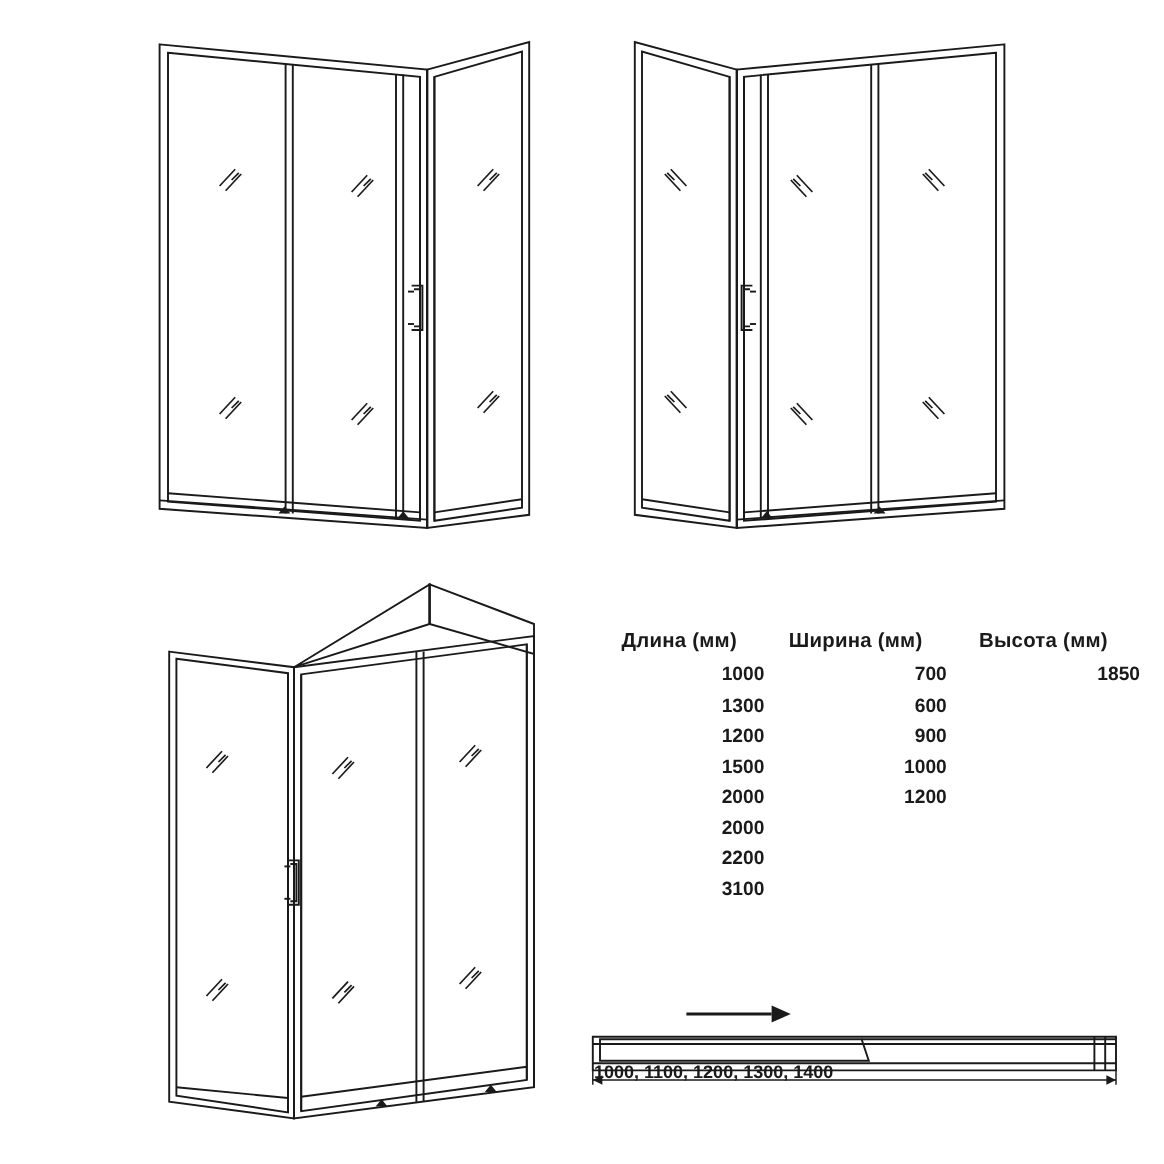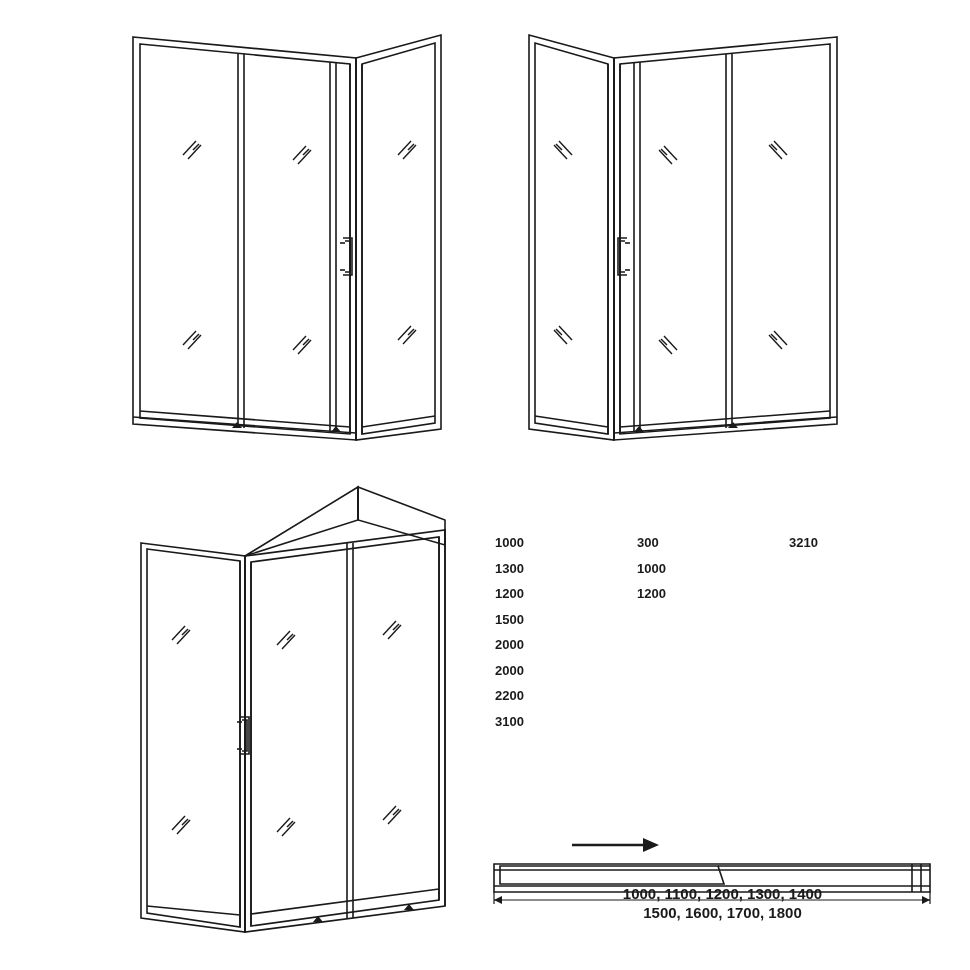--- a/index.html
+++ b/index.html
@@ -44,36 +44,35 @@
     text-align: center;
   }
   .spec-col.c1 { width: 142px; }
   .spec-col.c2 { width: 152px; }
   .spec-col.c3 { width: 161px; }
   .spec-body {
     display: flex;
     margin-top: 6px;
   }
   .spec-values {
-    font-size: 13px;
+    font-size: 16px;
     font-weight: bold;
     line-height: 25.5px;
-    text-align: left;
+    text-align: right;
   }
   .spec-values.c1 { width: 142px; }
   .spec-values.c2 { width: 152px; }
   .spec-values.c3 { width: 161px; }
   .spec-values div { white-space: nowrap; }
 
   .rail-caption {
     position: absolute;
     left: 495px;
     top: 884px;
     width: 455px;
-    text-align: center;
     font-size: 15px;
     font-weight: bold;
     line-height: 19px;
   }
   .rail-caption div { white-space: nowrap; }
 </style>
 </head>
 <body>
 
 <div class="stage">
@@ -260,40 +259,46 @@
         <path d="M494 900 l8 -4 l0 8 Z" fill="#1a1a1a" stroke="none"></path>
         <path d="M930 900 l-8 -4 l0 8 Z" fill="#1a1a1a" stroke="none"></path>
         <line x1="494" y1="892" x2="494" y2="904" stroke-width="1.2"></line>
         <line x1="930" y1="892" x2="930" y2="904" stroke-width="1.2"></line>
       </g>
 
     </g>
   </svg>
 
   <div class="spec-table">
+    <div class="spec-head">
+      <div class="spec-col c1">Длина (мм)</div>
+      <div class="spec-col c2">Ширина (мм)</div>
+      <div class="spec-col c3">Высота (мм)</div>
+    </div>
     <div class="spec-body">
       <div class="spec-values c1">
         <div>1000</div>
         <div>1300</div>
         <div>1200</div>
         <div>1500</div>
         <div>2000</div>
         <div>2000</div>
         <div>2200</div>
         <div>3100</div>
       </div>
       <div class="spec-values c2">
-        <div>300</div>
+        <div>700</div>
+        <div>600</div>
+        <div>900</div>
         <div>1000</div>
         <div>1200</div>
       </div>
       <div class="spec-values c3">
-        <div>3210</div>
+        <div>1850</div>
       </div>
     </div>
   </div>
 
   <div class="rail-caption">
     <div>1000, 1100, 1200, 1300, 1400</div>
-    <div>1500, 1600, 1700, 1800</div>
   </div>
 
 </div>
 
 </body></html>

